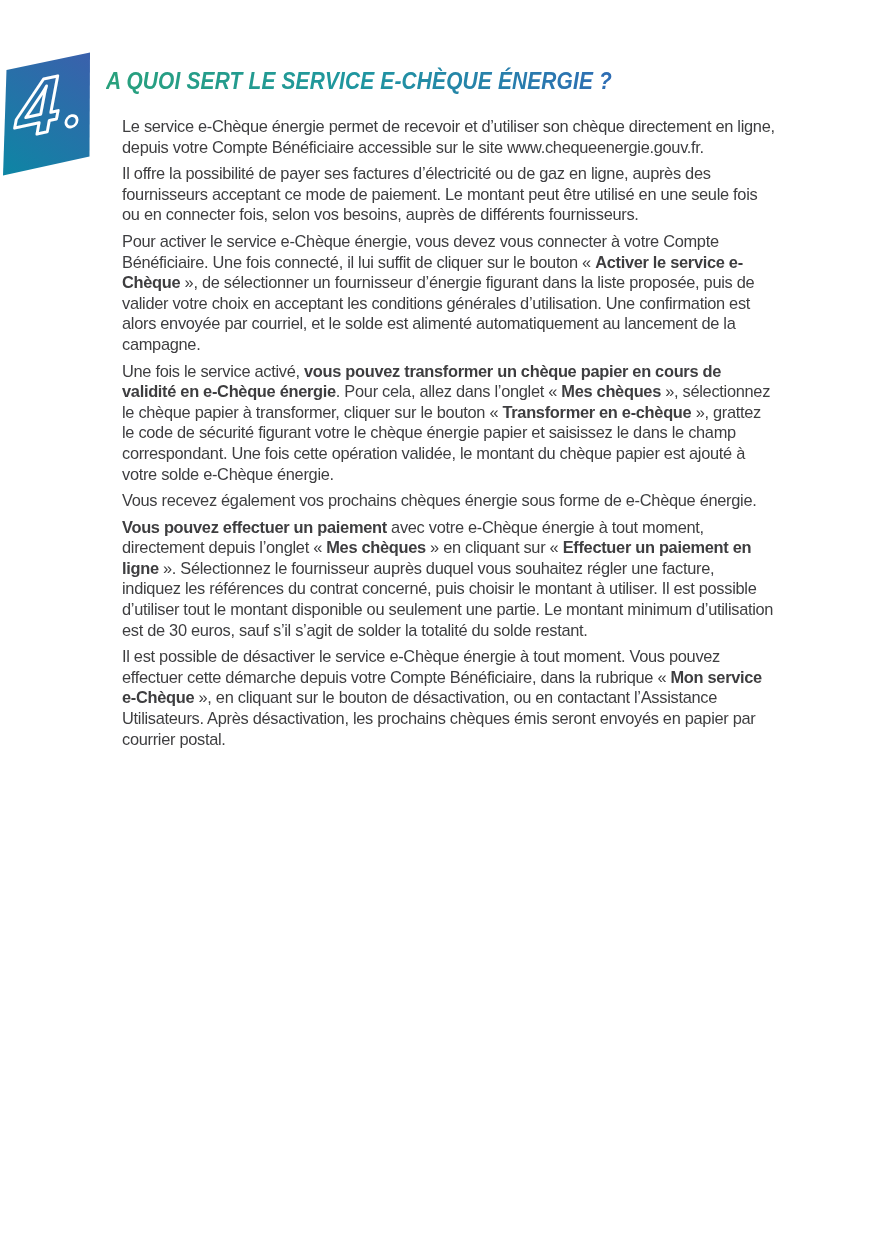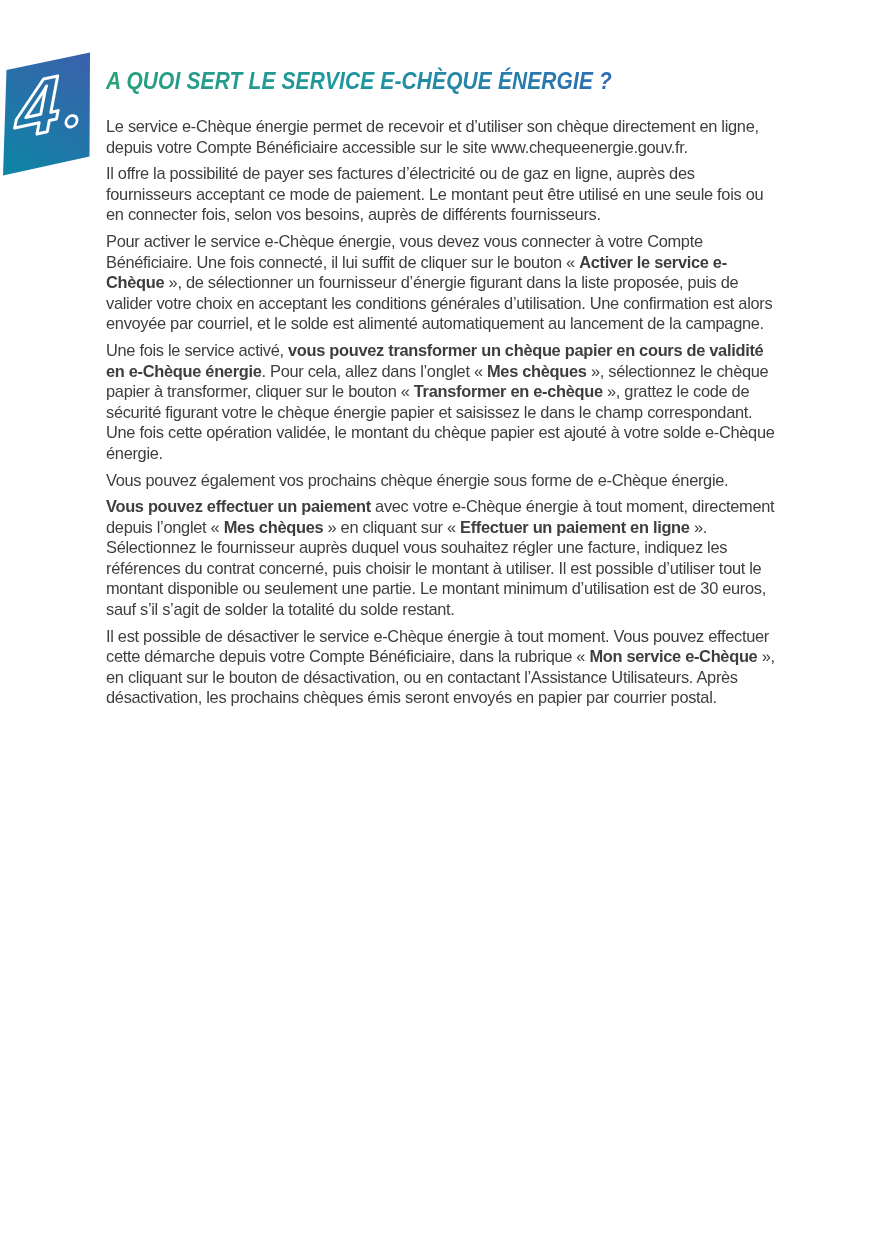--- a/index.html
+++ b/index.html
@@ -42,21 +42,21 @@
   .body-content {
     position: absolute;
     left: 106px;
     top: 116px;
     width: 670px;
     color: var(--body-text);
     font-size: 16.4px;
     line-height: 20.6px;
     letter-spacing: -0.3px;
   }
-  .para { margin: 0 0 6px 0; }
+  .para { margin: 0 0 6px 16px; }
   .para strong { font-weight: 700; }
 </style>
 </head>
 <body>
 
 <div class="page">
 
   <svg class="badge-svg" width="104" height="192" viewBox="0 0 104 192" aria-hidden="true">
     <defs>
       <linearGradient id="badgeGrad" gradientUnits="userSpaceOnUse" x1="3" y1="176" x2="90" y2="52">
@@ -80,18 +80,18 @@
       </linearGradient>
     </defs>
     <text class="head-text" x="0" y="31" fill="url(#headGrad)" textLength="506" lengthAdjust="spacingAndGlyphs">A QUOI SERT LE SERVICE E-CHÈQUE ÉNERGIE ?</text>
   </svg>
 
   <div class="body-content">
       <p class="para"><span>Le service e-Chèque énergie permet de recevoir et d’utiliser son chèque directement en ligne, depuis votre Compte Bénéficiaire accessible sur le site www.chequeenergie.gouv.fr.</span></p>
       <p class="para"><span>Il offre la possibilité de payer ses factures d’électricité ou de gaz en ligne, auprès des fournisseurs acceptant ce mode de paiement. Le montant peut être utilisé en une seule fois ou en connecter fois, selon vos besoins, auprès de différents fournisseurs.</span></p>
       <p class="para"><span>Pour activer le service e-Chèque énergie, vous devez vous connecter à votre Compte Bénéficiaire. Une fois connecté, il lui suffit de cliquer sur le bouton « </span><strong>Activer le service e-Chèque</strong><span> », de sélectionner un fournisseur d’énergie figurant dans la liste proposée, puis de valider votre choix en acceptant les conditions générales d’utilisation. Une confirmation est alors envoyée par courriel, et le solde est alimenté automatiquement au lancement de la campagne.</span></p>
       <p class="para"><span>Une fois le service activé, </span><strong>vous pouvez transformer un chèque papier en cours de validité en e-Chèque énergie</strong><span>. Pour cela, allez dans l’onglet « </span><strong>Mes chèques</strong><span> », sélectionnez le chèque papier à transformer, cliquer sur le bouton « </span><strong>Transformer en e-chèque</strong><span> », grattez le code de sécurité figurant votre le chèque énergie papier et saisissez le dans le champ correspondant. Une fois cette opération validée, le montant du chèque papier est ajouté à votre solde e-Chèque énergie.</span></p>
-      <p class="para"><span>Vous pouvez également vos prochains chèque énergie sous forme de e-Chèque énergie.</span></p>
+      <p class="para"><span>Vous recevez également vos prochains chèques énergie sous forme de e-Chèque énergie.</span></p>
       <p class="para"><strong>Vous pouvez effectuer un paiement</strong><span> avec votre e-Chèque énergie à tout moment, directement depuis l’onglet « </span><strong>Mes chèques</strong><span> » en cliquant sur « </span><strong>Effectuer un paiement en ligne</strong><span> ». Sélectionnez le fournisseur auprès duquel vous souhaitez régler une facture, indiquez les références du contrat concerné, puis choisir le montant à utiliser. Il est possible d’utiliser tout le montant disponible ou seulement une partie. Le montant minimum d’utilisation est de 30 euros, sauf s’il s’agit de solder la totalité du solde restant.</span></p>
       <p class="para"><span>Il est possible de désactiver le service e-Chèque énergie à tout moment. Vous pouvez effectuer cette démarche depuis votre Compte Bénéficiaire, dans la rubrique « </span><strong>Mon service e-Chèque</strong><span> », en cliquant sur le bouton de désactivation, ou en contactant l’Assistance Utilisateurs. Après désactivation, les prochains chèques émis seront envoyés en papier par courrier postal.</span></p>
     </div>
 
 </div>
 
 </body></html>

